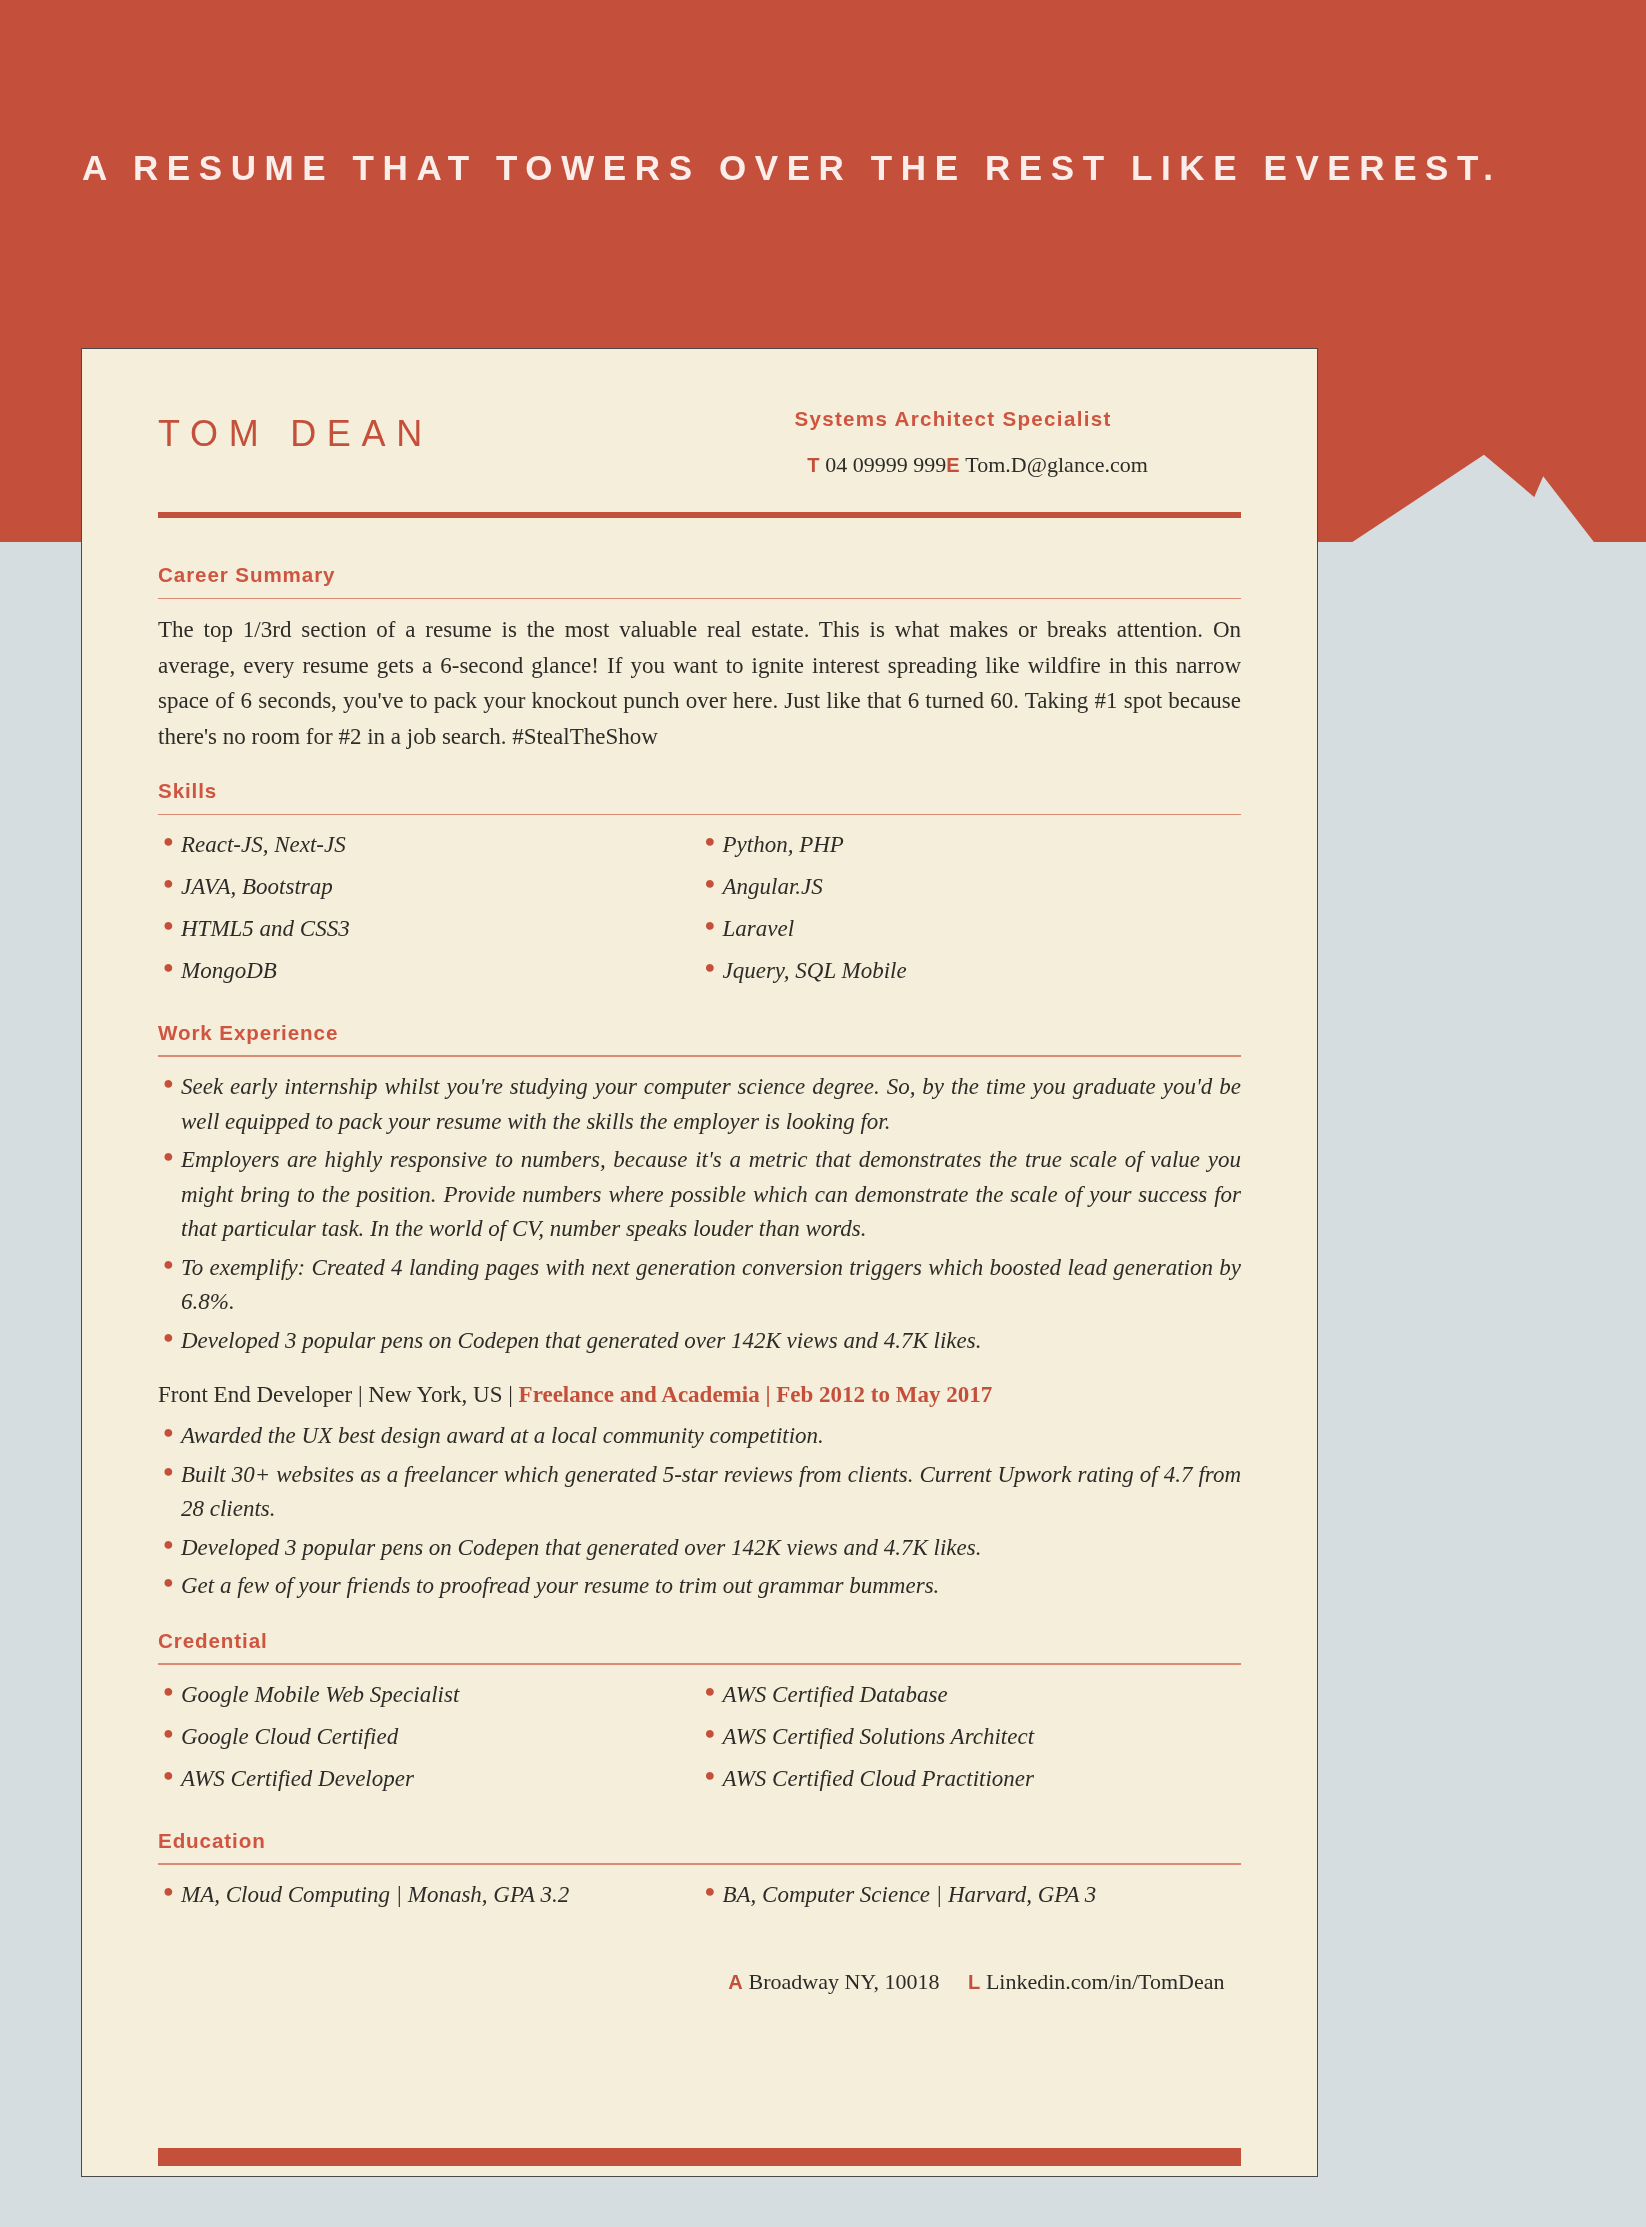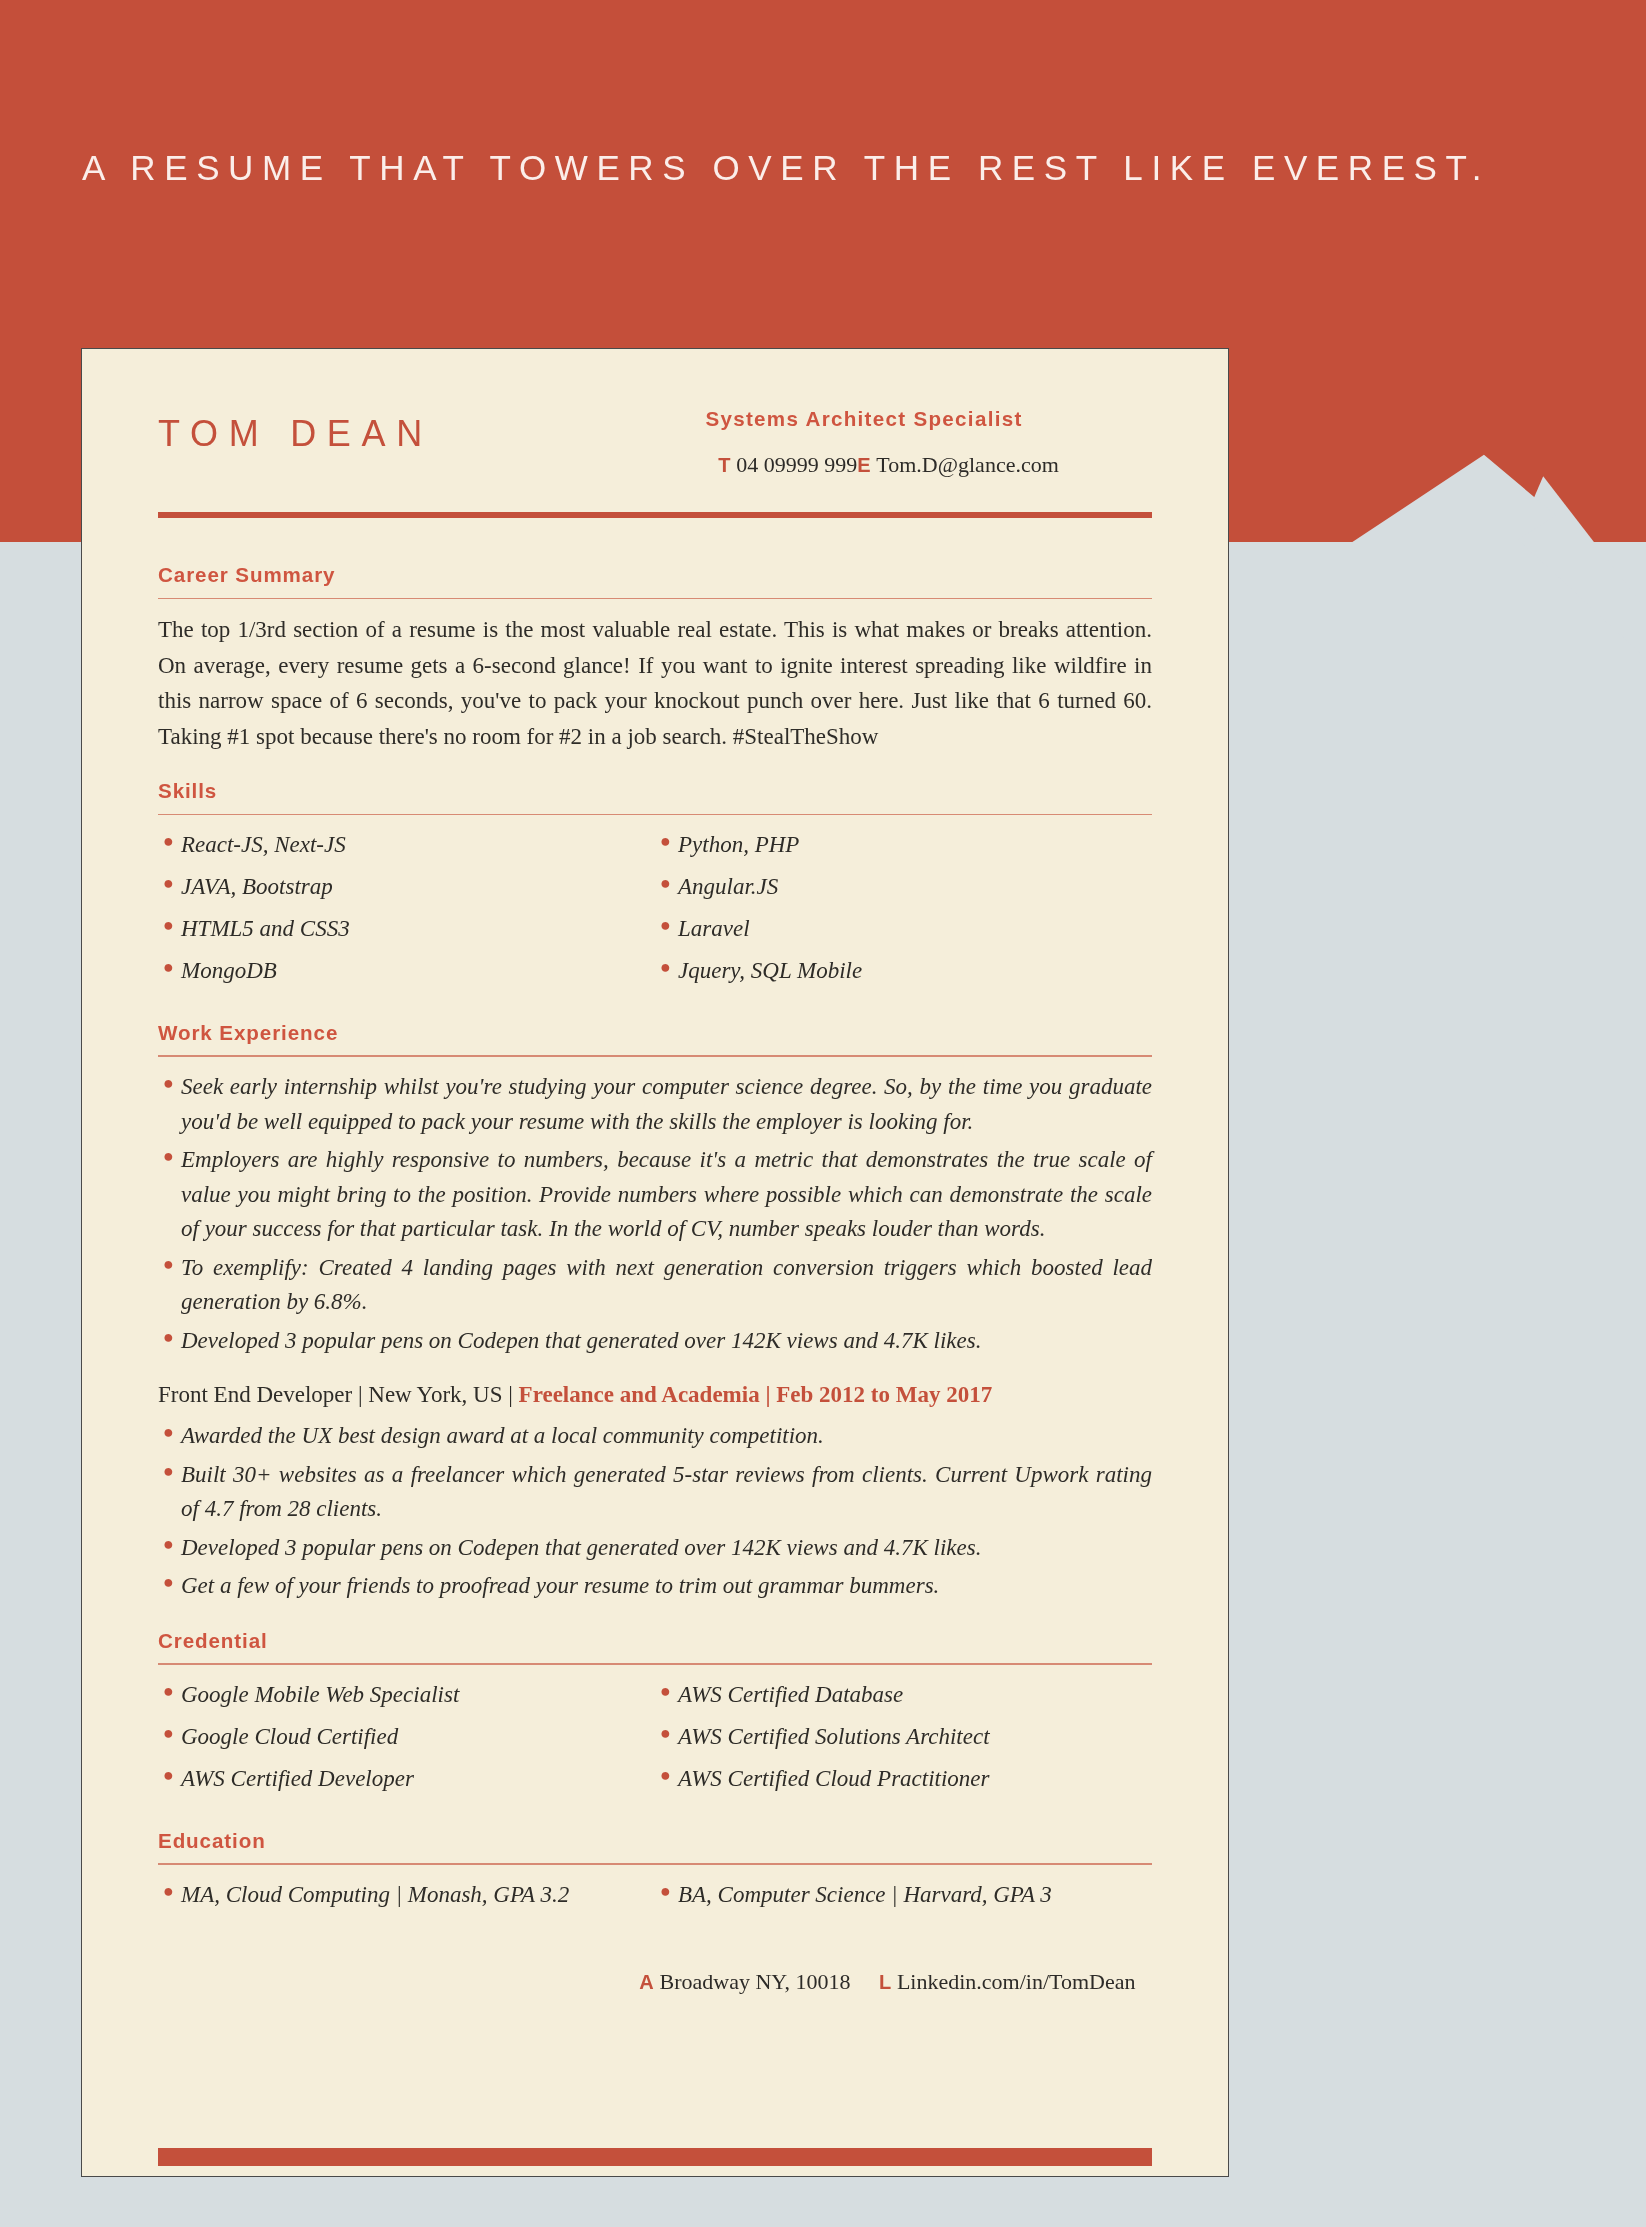--- a/index.html
+++ b/index.html
@@ -27,42 +27,42 @@
   }
 
   #tagline {
     position: absolute;
     left: 82px;
     top: 148px;
     width: 1482px;
     color: #fbeeea;
     font-family: "Liberation Sans", sans-serif;
     font-size: 35px;
-    font-weight: 400;
+    font-weight: 700;
     letter-spacing: 8.6px;
     white-space: nowrap;
     z-index: 4;
   }
 
   
   #mountain-graphic {
     position: absolute;
     left: 1317px;
     top: 412px;
     width: 329px;
     height: 247px;
     z-index: 2;
   }
 
   
   #resume-card {
     position: absolute;
     left: 81px;
     top: 348px;
-    width: 1148px;
+    width: 1237px;
     height: 1829px;
     background: #f5eeda;
     border: 0.8px solid #4a4a4a;
     z-index: 3;
     padding: 0 76px;
   }
 
   
   #header-block {
     position: relative;

